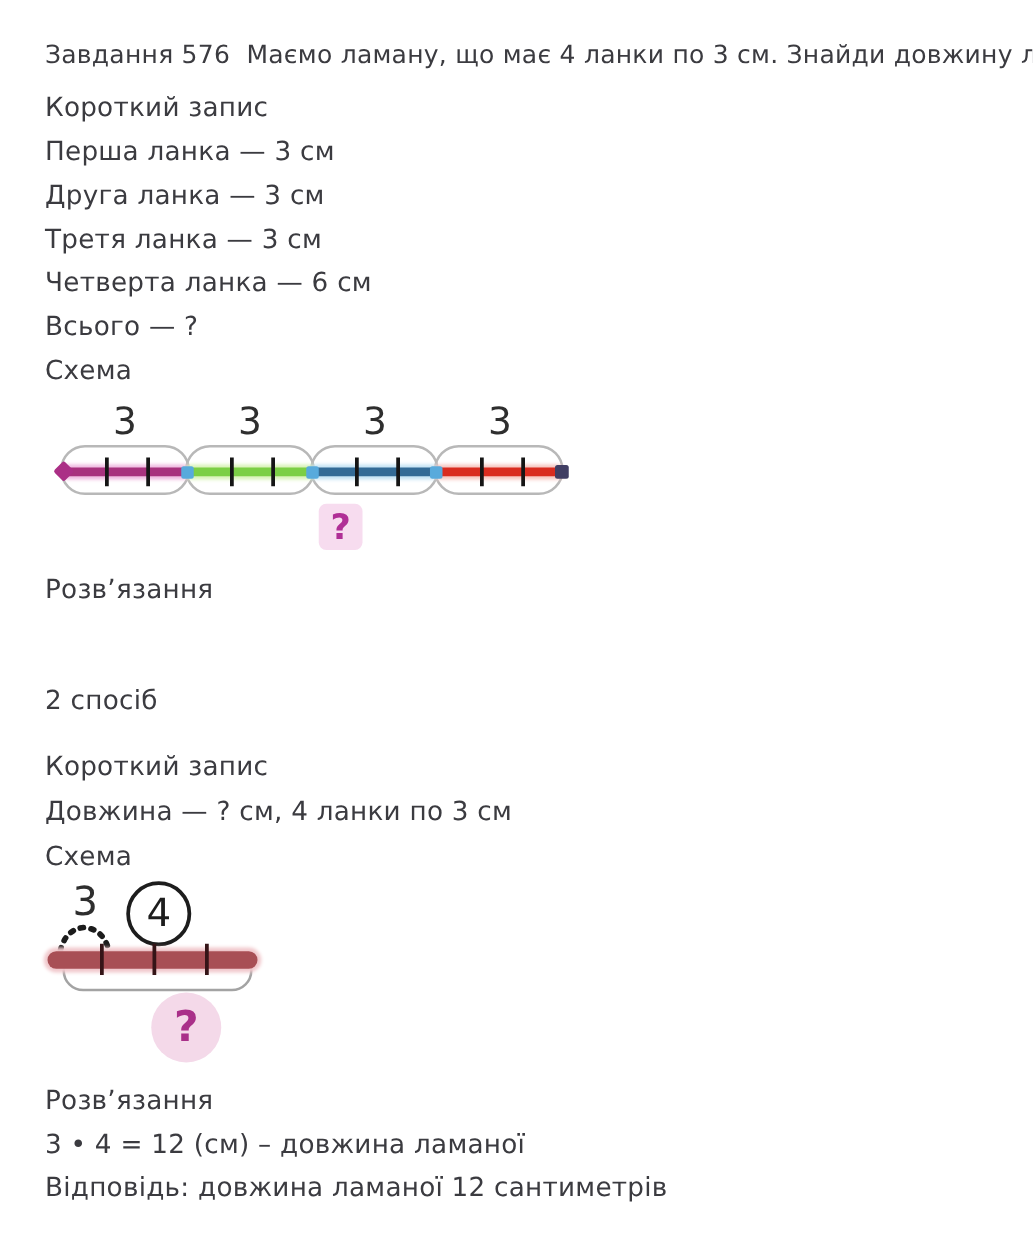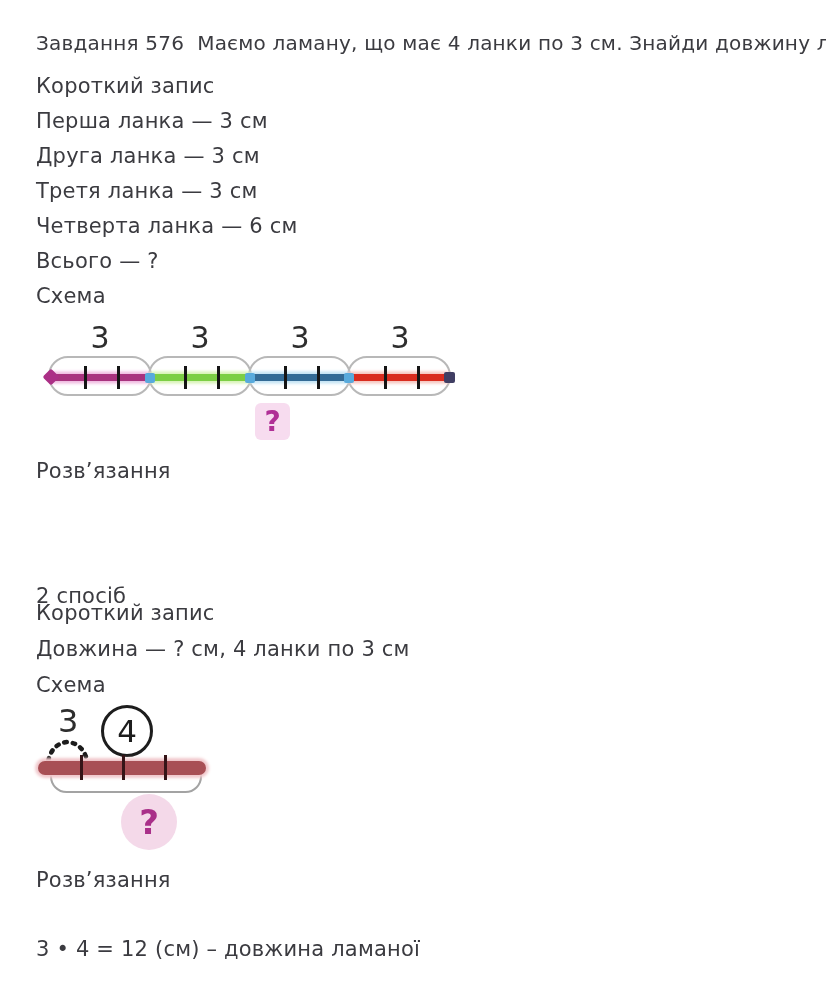--- a/index.html
+++ b/index.html
@@ -104,21 +104,21 @@
     <div class="joint" style="left:145px"></div>
     <div class="joint" style="left:245px"></div>
     <div class="joint" style="left:344px"></div>
     <div class="end-square"></div>
 
     <div class="q-badge">?</div>
   </div>
 
   <div class="line" style="top:459px">Розв’язання</div>
 
-  <div class="line" style="top:584px">2 спосіб</div>
+  <div class="line" style="top:548px">2 спосіб</div>
   <div class="line hand-italic" style="top:601px">Короткий запис</div>
   <div class="line hand-italic" style="top:637px">Довжина — ? см, 4 ланки по 3 см</div>
   <div class="line" style="top:673px">Схема</div>
 
   <div>
     <span class="d2-part-label">3</span>
     <div class="d2-circle">4</div>
 
     <svg class="d2-arc" width="58" height="36">
       <path d="M 7 33 Q 9 8 27 6 Q 44 7 48 28" fill="none" stroke="#1c1c1c" stroke-width="4.5" stroke-dasharray="2.5 6" stroke-linecap="round"></path>
@@ -128,15 +128,16 @@
     <div class="d2-bar" style="background-color: rgb(168, 79, 85);"></div>
 
     <div class="tick2" style="left:80px"></div>
     <div class="tick2" style="left:122px"></div>
     <div class="tick2" style="left:164px"></div>
 
     <div class="d2-qcircle">?</div>
   </div>
 
   <div class="line" style="top:868px">Розв’язання</div>
-  <div class="line" style="top:937px">3 • 4 = 12 (см) – довжина ламаної</div>
+  <div class="line" style="top:903px">3 • 4 = 12 (см) – довжина ламаної</div>
+  <div class="line" style="top:938px">Відповідь: довжина ламаної 12 сантиметрів</div>
 
 </div>
 
 </body></html>

